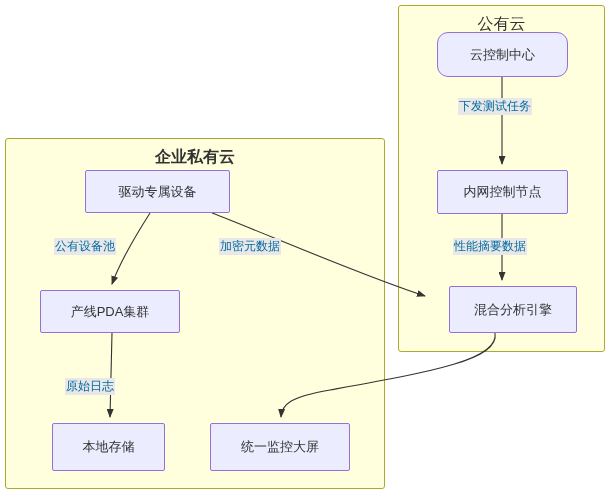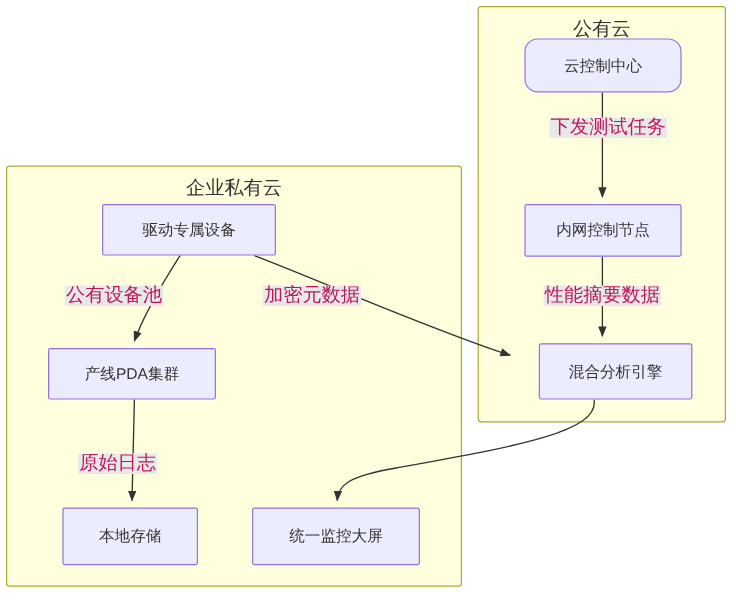--- a/index.html
+++ b/index.html
@@ -52,22 +52,22 @@
     justify-content: center;
     font-size: 13px;
     color: #333333;
     white-space: nowrap;
   }
 
   
   .edge-label {
     position: absolute;
     background: #E8E8E8;
-    color: #be185d;
-    font-size: 16px;
+    color: #0369a1;
+    font-size: 12px;
     line-height: 15px;
     padding: 1px 1px;
     white-space: nowrap;
     box-sizing: border-box;
   }
 
   
   #edge-layer {
     position: absolute;
     left: 0; top: 0;
@@ -83,21 +83,21 @@
 </style>
 </head>
 <body>
 
 <div id="diagram-root">
 
   <div class="cluster" id="cluster-public-cloud" style="left: 398px; top: 5px; width: 207px; height: 347px;">
     <div class="cluster-title" style="top: 8px;">公有云</div>
   </div>
 
-  <div class="cluster" id="cluster-private-cloud" style="left: 5px; top: 138px; width: 380px; height: 351px;">
+  <div class="cluster" id="cluster-private-cloud" style="left: 5px; top: 138px; width: 380px; height: 351px; font-weight: bold;">
     <div class="cluster-title" style="top: 8px;">企业私有云</div>
   </div>
 
   <svg id="edge-layer" viewBox="0 0 613 500" xmlns="http://www.w3.org/2000/svg">
     <defs>
       <marker id="arrowhead" markerWidth="9" markerHeight="7" refX="8" refY="3.5" orient="auto" markerUnits="userSpaceOnUse">
         <polygon points="0 0, 9 3.5, 0 7" fill="#333333"></polygon>
       </marker>
     </defs>
     <g id="edge-paths">

